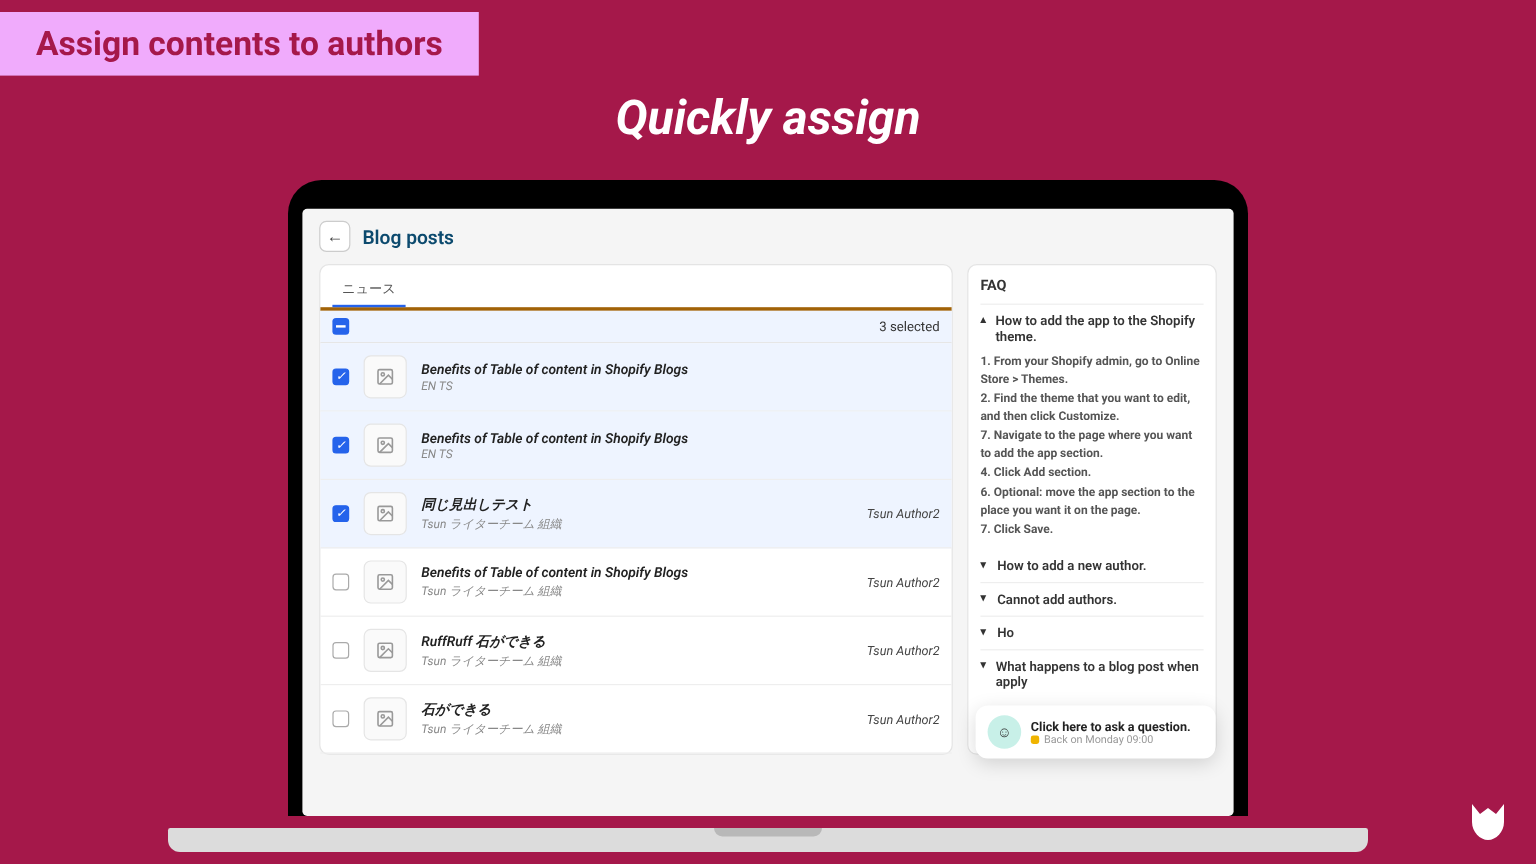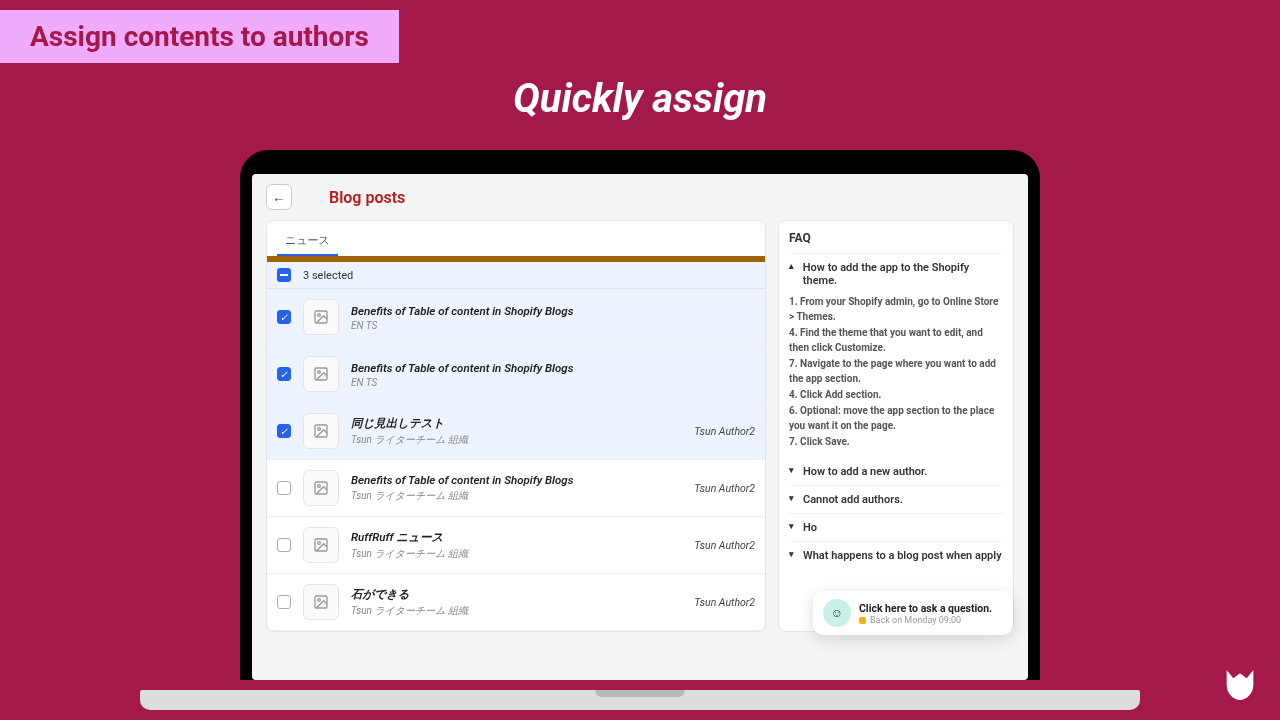--- a/index.html
+++ b/index.html
@@ -80,47 +80,48 @@
   .back-btn {
     width: 26px; height: 26px;
     border: 1px solid #ccc;
     border-radius: 6px;
     background: #fff;
     display: flex; align-items: center; justify-content: center;
     font-size: 14px;
     color: #444;
     cursor: pointer;
   }
-  .page-title { font-size: 16px; font-weight: 600; color: #b91c1c; margin-left: 27px; }
+  .page-title { font-size: 16px; font-weight: 600; color: #0c4a6e; }
   .cols { display: flex; gap: 12px; padding: 0 14px; }
   .left-card, .right-card {
     background: #fff;
     border-radius: 8px;
     border: 1px solid #e4e4e4;
   }
   .left-card { flex: 1; min-width: 0; }
-  .right-card { width: 236px; flex-shrink: 0; padding: 10px 10px; font-size: 11px; color: #333; position: relative; }
+  .right-card { width: 208px; flex-shrink: 0; padding: 10px 10px; font-size: 11px; color: #333; position: relative; }
   .tab-row {
-    border-bottom: 6px solid #a16207;
+    border-bottom: 3px solid #a16207;
     padding: 6px 10px 0 10px;
   }
   .tab {
     display: inline-block;
     font-size: 11px;
     color: #555;
     padding: 6px 8px;
     border-bottom: 2px solid #2563eb;
   }
   .select-row {
     background: #eef4ff;
     padding: 6px 10px;
     display: flex;
     align-items: center;
     gap: 12px;
     border-bottom: 1px solid #e6e6e6;
+    justify-content: space-between;
   }
   .indeterminate {
     width: 14px; height: 14px;
     background: #2563eb;
     border-radius: 3px;
     display: flex; align-items: center; justify-content: center;
   }
   .indeterminate::before {
     content: "";
     width: 8px; height: 2px;
@@ -305,21 +306,21 @@
               <div class="row">
                 <div class="cb"></div>
                 <div class="thumb">
                   <svg viewBox="0 0 24 24" fill="none" stroke="#999" stroke-width="2">
                     <rect x="3" y="3" width="18" height="18" rx="2"></rect>
                     <circle cx="9" cy="9" r="2"></circle>
                     <path d="M21 15l-5-5L5 21"></path>
                   </svg>
                 </div>
                 <div class="row-main">
-                  <div class="row-title">RuffRuff ニュース</div>
+                  <div class="row-title">RuffRuff 石ができる</div>
                   <div class="row-sub">Tsun ライターチーム 組織</div>
                 </div>
                 <div class="row-author">Tsun Author2</div>
               </div>
               <div class="row">
                 <div class="cb"></div>
                 <div class="thumb">
                   <svg viewBox="0 0 24 24" fill="none" stroke="#999" stroke-width="2">
                     <rect x="3" y="3" width="18" height="18" rx="2"></rect>
                     <circle cx="9" cy="9" r="2"></circle>
@@ -337,21 +338,21 @@
 
         <div class="right-card">
           <div class="faq-title">FAQ</div>
 
           <div class="faq-item">
             <span class="caret">▴</span>
             <span>How to add the app to the Shopify theme.</span>
           </div>
           <div class="faq-body" id="faq-steps">
               <div class="step">1. From your Shopify admin, go to Online Store &gt; Themes.</div>
-              <div class="step">4. Find the theme that you want to edit, and then click Customize.</div>
+              <div class="step">2. Find the theme that you want to edit, and then click Customize.</div>
               <div class="step">7. Navigate to the page where you want to add the app section.</div>
               <div class="step">4. Click Add section.</div>
               <div class="step">6. Optional: move the app section to the place you want it on the page.</div>
               <div class="step">7. Click Save.</div>
             </div>
 
           <div id="faq-others">
               <div class="faq-item">
                 <span class="caret">▾</span>
                 <span>How to add a new author.</span>

